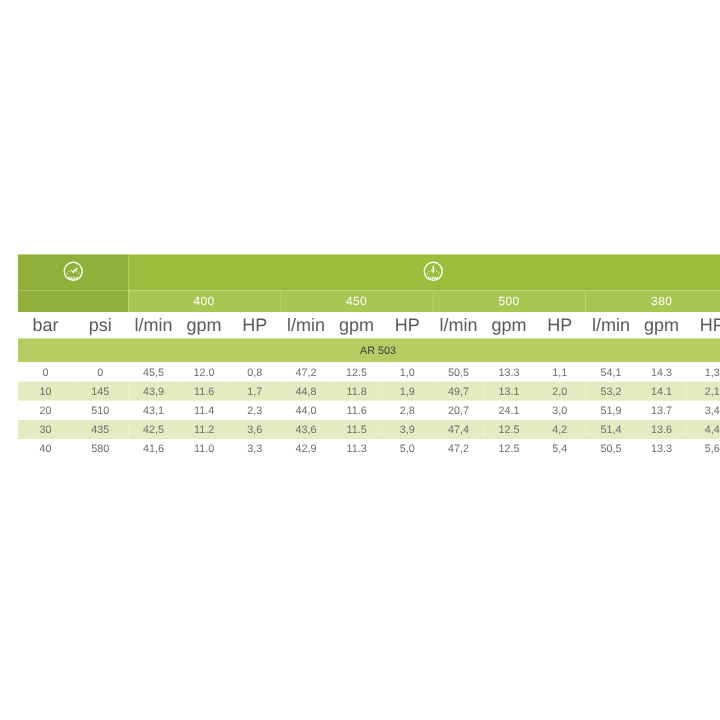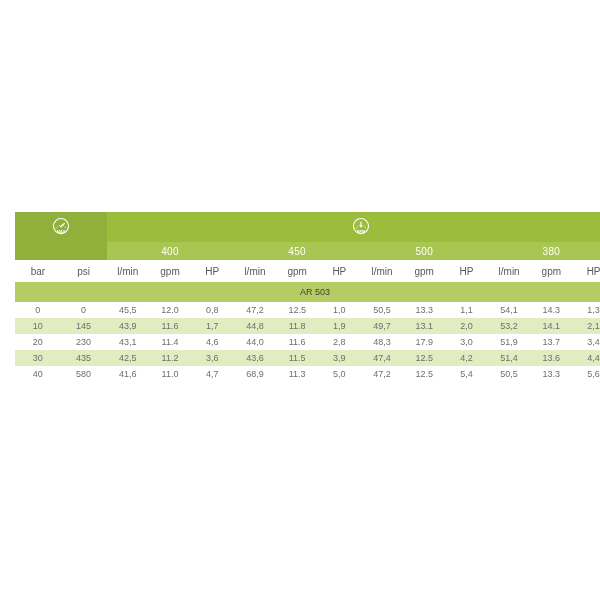--- a/index.html
+++ b/index.html
@@ -76,21 +76,21 @@
   }
   tr.band-groups td.grp {
     border-left: 2px solid #ffffff;
   }
 
   
   tr.unit-head td {
     height: 22px;
     background: #ffffff;
     color: #58595b;
-    font-size: 10px;
+    font-size: 15px;
     font-weight: bold;
     border-bottom: 1px solid #c9d98a;
   }
   tr.unit-head td.grp {
     border-left: 1px solid #ffffff;
   }
 
   
   tr.model-row td {
     height: 20px;
@@ -231,29 +231,29 @@
         <td>49,7</td>
         <td>13.1</td>
         <td>2,0</td>
         <td>53,2</td>
         <td>14.1</td>
         <td>2,1</td>
       </tr>
 
       <tr class="data-row odd">
         <td class="c-bar">20</td>
-        <td class="c-psi">230</td>
+        <td class="c-psi">510</td>
         <td>43,1</td>
         <td>11.4</td>
-        <td>4,6</td>
+        <td>2,3</td>
         <td>44,0</td>
         <td>11.6</td>
         <td>2,8</td>
-        <td>48,3</td>
-        <td>17.9</td>
+        <td>20,7</td>
+        <td>24.1</td>
         <td>3,0</td>
         <td>51,9</td>
         <td>13.7</td>
         <td>3,4</td>
       </tr>
 
       <tr class="data-row even">
         <td class="c-bar">30</td>
         <td class="c-psi">435</td>
         <td>42,5</td>
@@ -268,22 +268,22 @@
         <td>51,4</td>
         <td>13.6</td>
         <td>4,4</td>
       </tr>
 
       <tr class="data-row odd">
         <td class="c-bar">40</td>
         <td class="c-psi">580</td>
         <td>41,6</td>
         <td>11.0</td>
-        <td>4,7</td>
-        <td>68,9</td>
+        <td>3,3</td>
+        <td>42,9</td>
         <td>11.3</td>
         <td>5,0</td>
         <td>47,2</td>
         <td>12.5</td>
         <td>5,4</td>
         <td>50,5</td>
         <td>13.3</td>
         <td>5,6</td>
       </tr>
 

